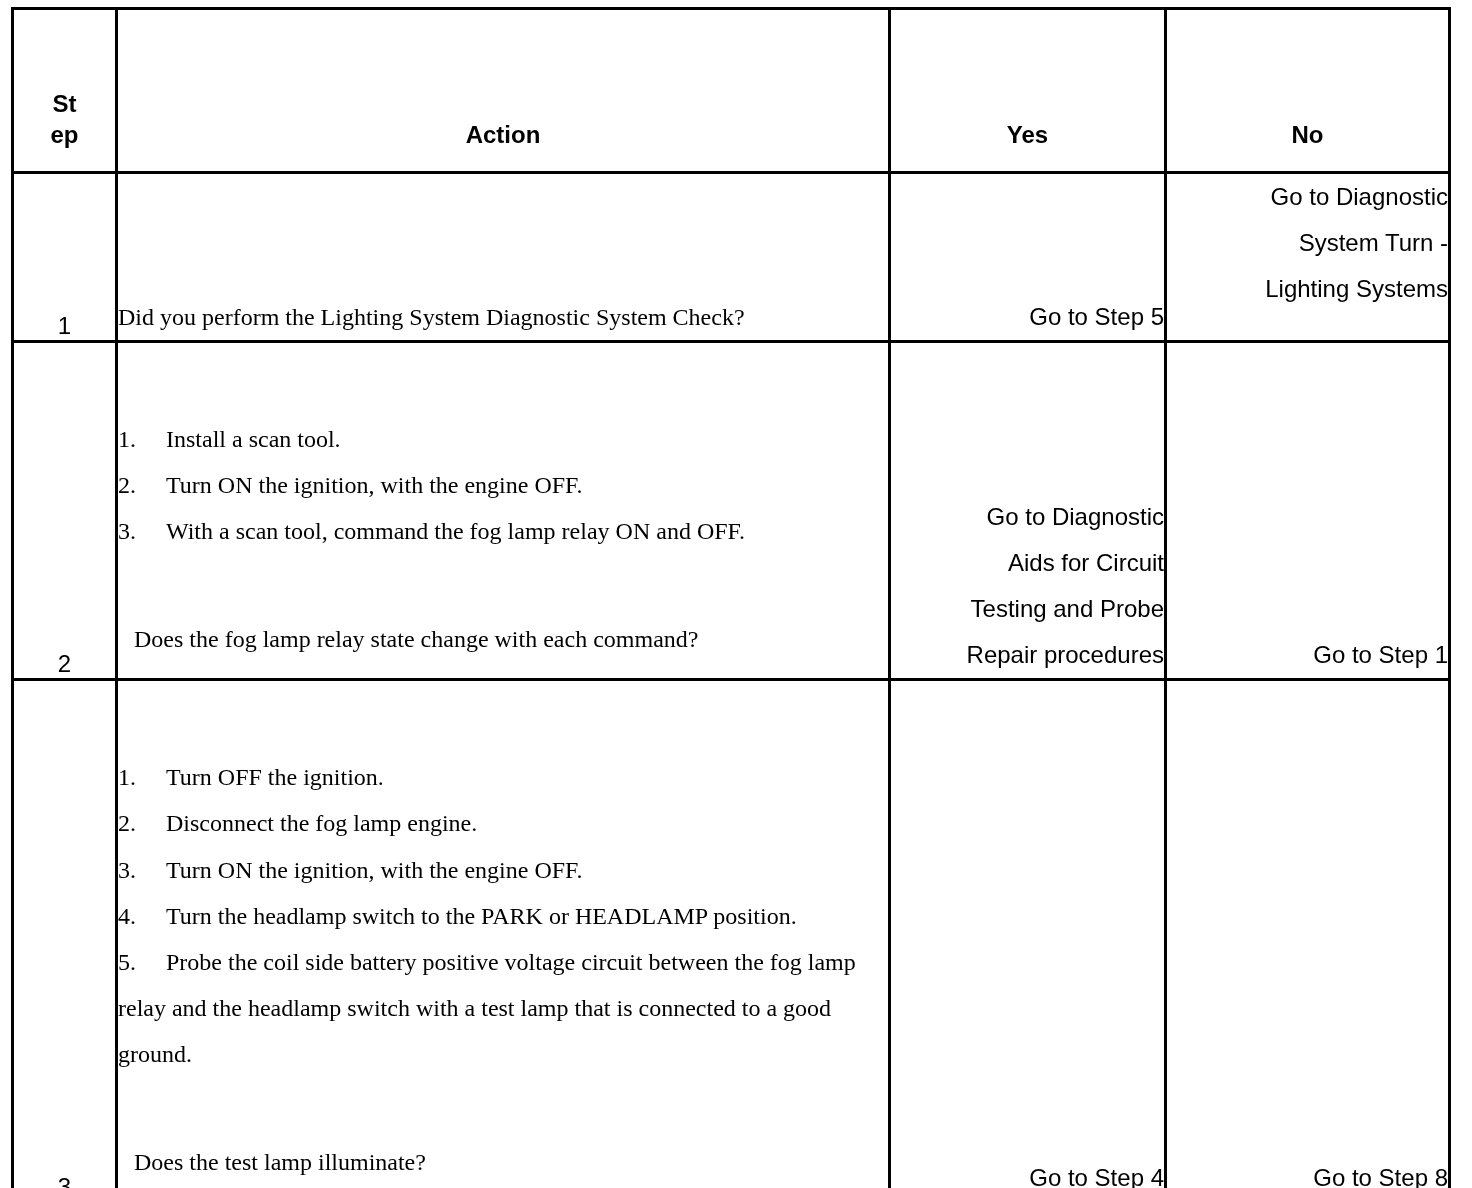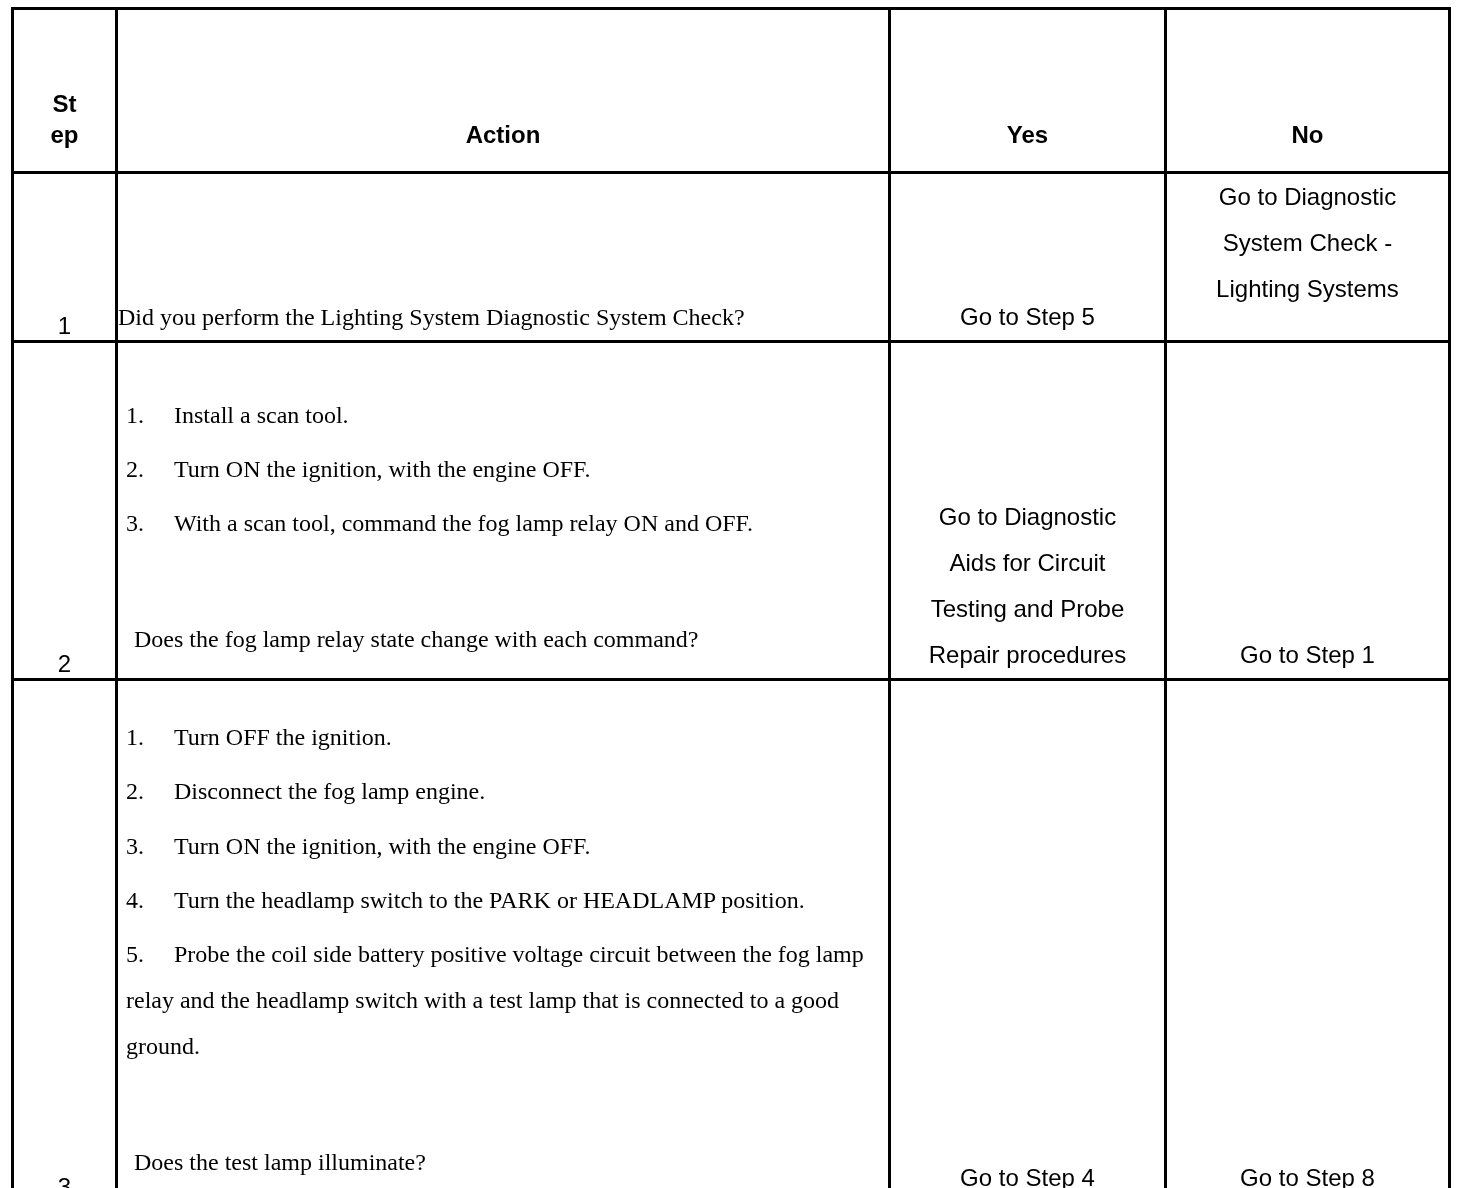--- a/index.html
+++ b/index.html
@@ -103,40 +103,40 @@
     text-align: left;
   }
 
   
   .numlist {
     margin: 0;
     padding: 0;
     list-style: none;
   }
   .numlist li {
-    margin: 8px;
+    margin: 0;
     padding: 0;
     text-align: left;
   }
   .numlist li .num {
     display: inline-block;
     width: 48px;
     text-align: left;
   }
   .spacer-line {
     display: block;
     height: 46px;
   }
   .q-line {
     margin: 16px;
     text-align: left;
   }
 
   .yn-lines { display: block; }
-  .yn-lines span { display: block; }
+  .yn-lines span { display: block; text-align: right; }
 </style>
 </head>
 <body>
 
 <div class="sheet">
 
   <table class="diag">
     <colgroup>
       <col class="c-step">
       <col class="c-action">
@@ -166,21 +166,21 @@
           <p class="para">Did you perform the Lighting System Diagnostic System Check?</p>
         </td>
         <td class="yn-cell">
           <span class="yn-lines">
             <span>Go to Step 5</span>
           </span>
         </td>
         <td class="yn-cell top-al">
           <span class="yn-lines">
             <span>Go to Diagnostic</span>
-            <span>System Check -</span>
+            <span>System Turn -</span>
             <span>Lighting Systems</span>
           </span>
         </td>
       </tr>
 
       <tr class="r2">
         <td class="step-cell">2</td>
         <td class="action-cell">
           <ul class="numlist">
             <li><span class="num">1.</span><span>Install a scan tool.</span></li>

